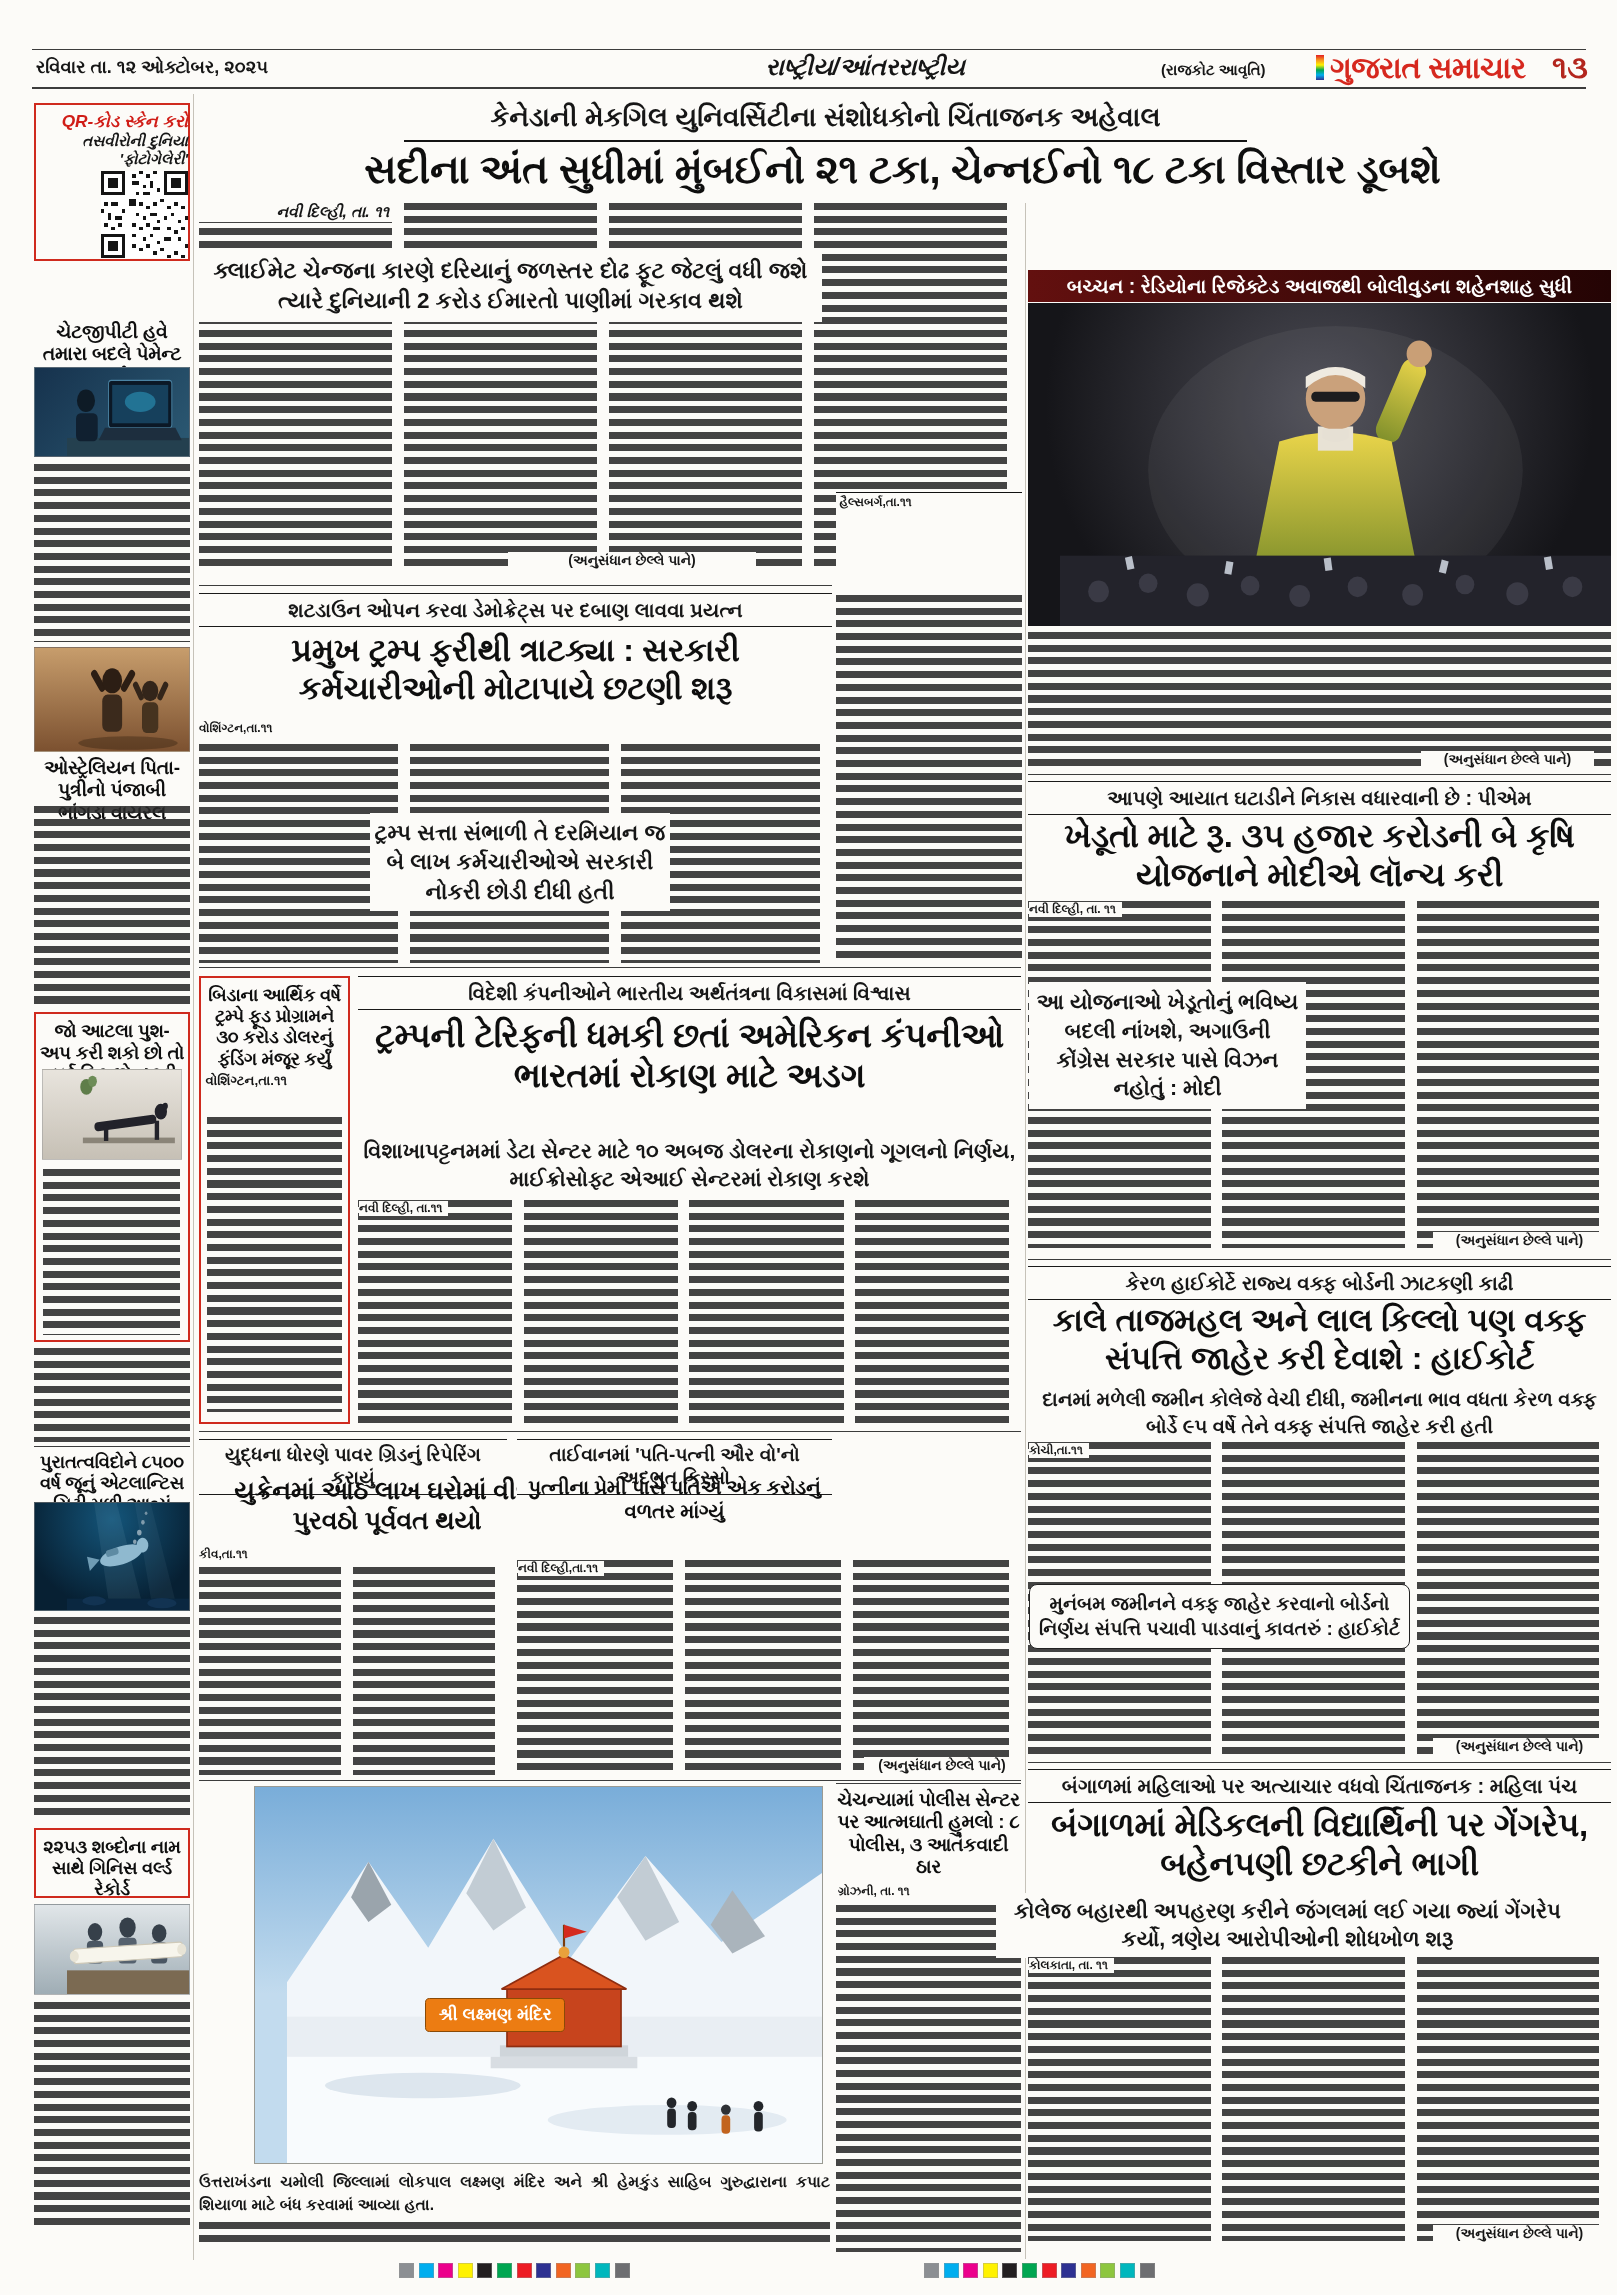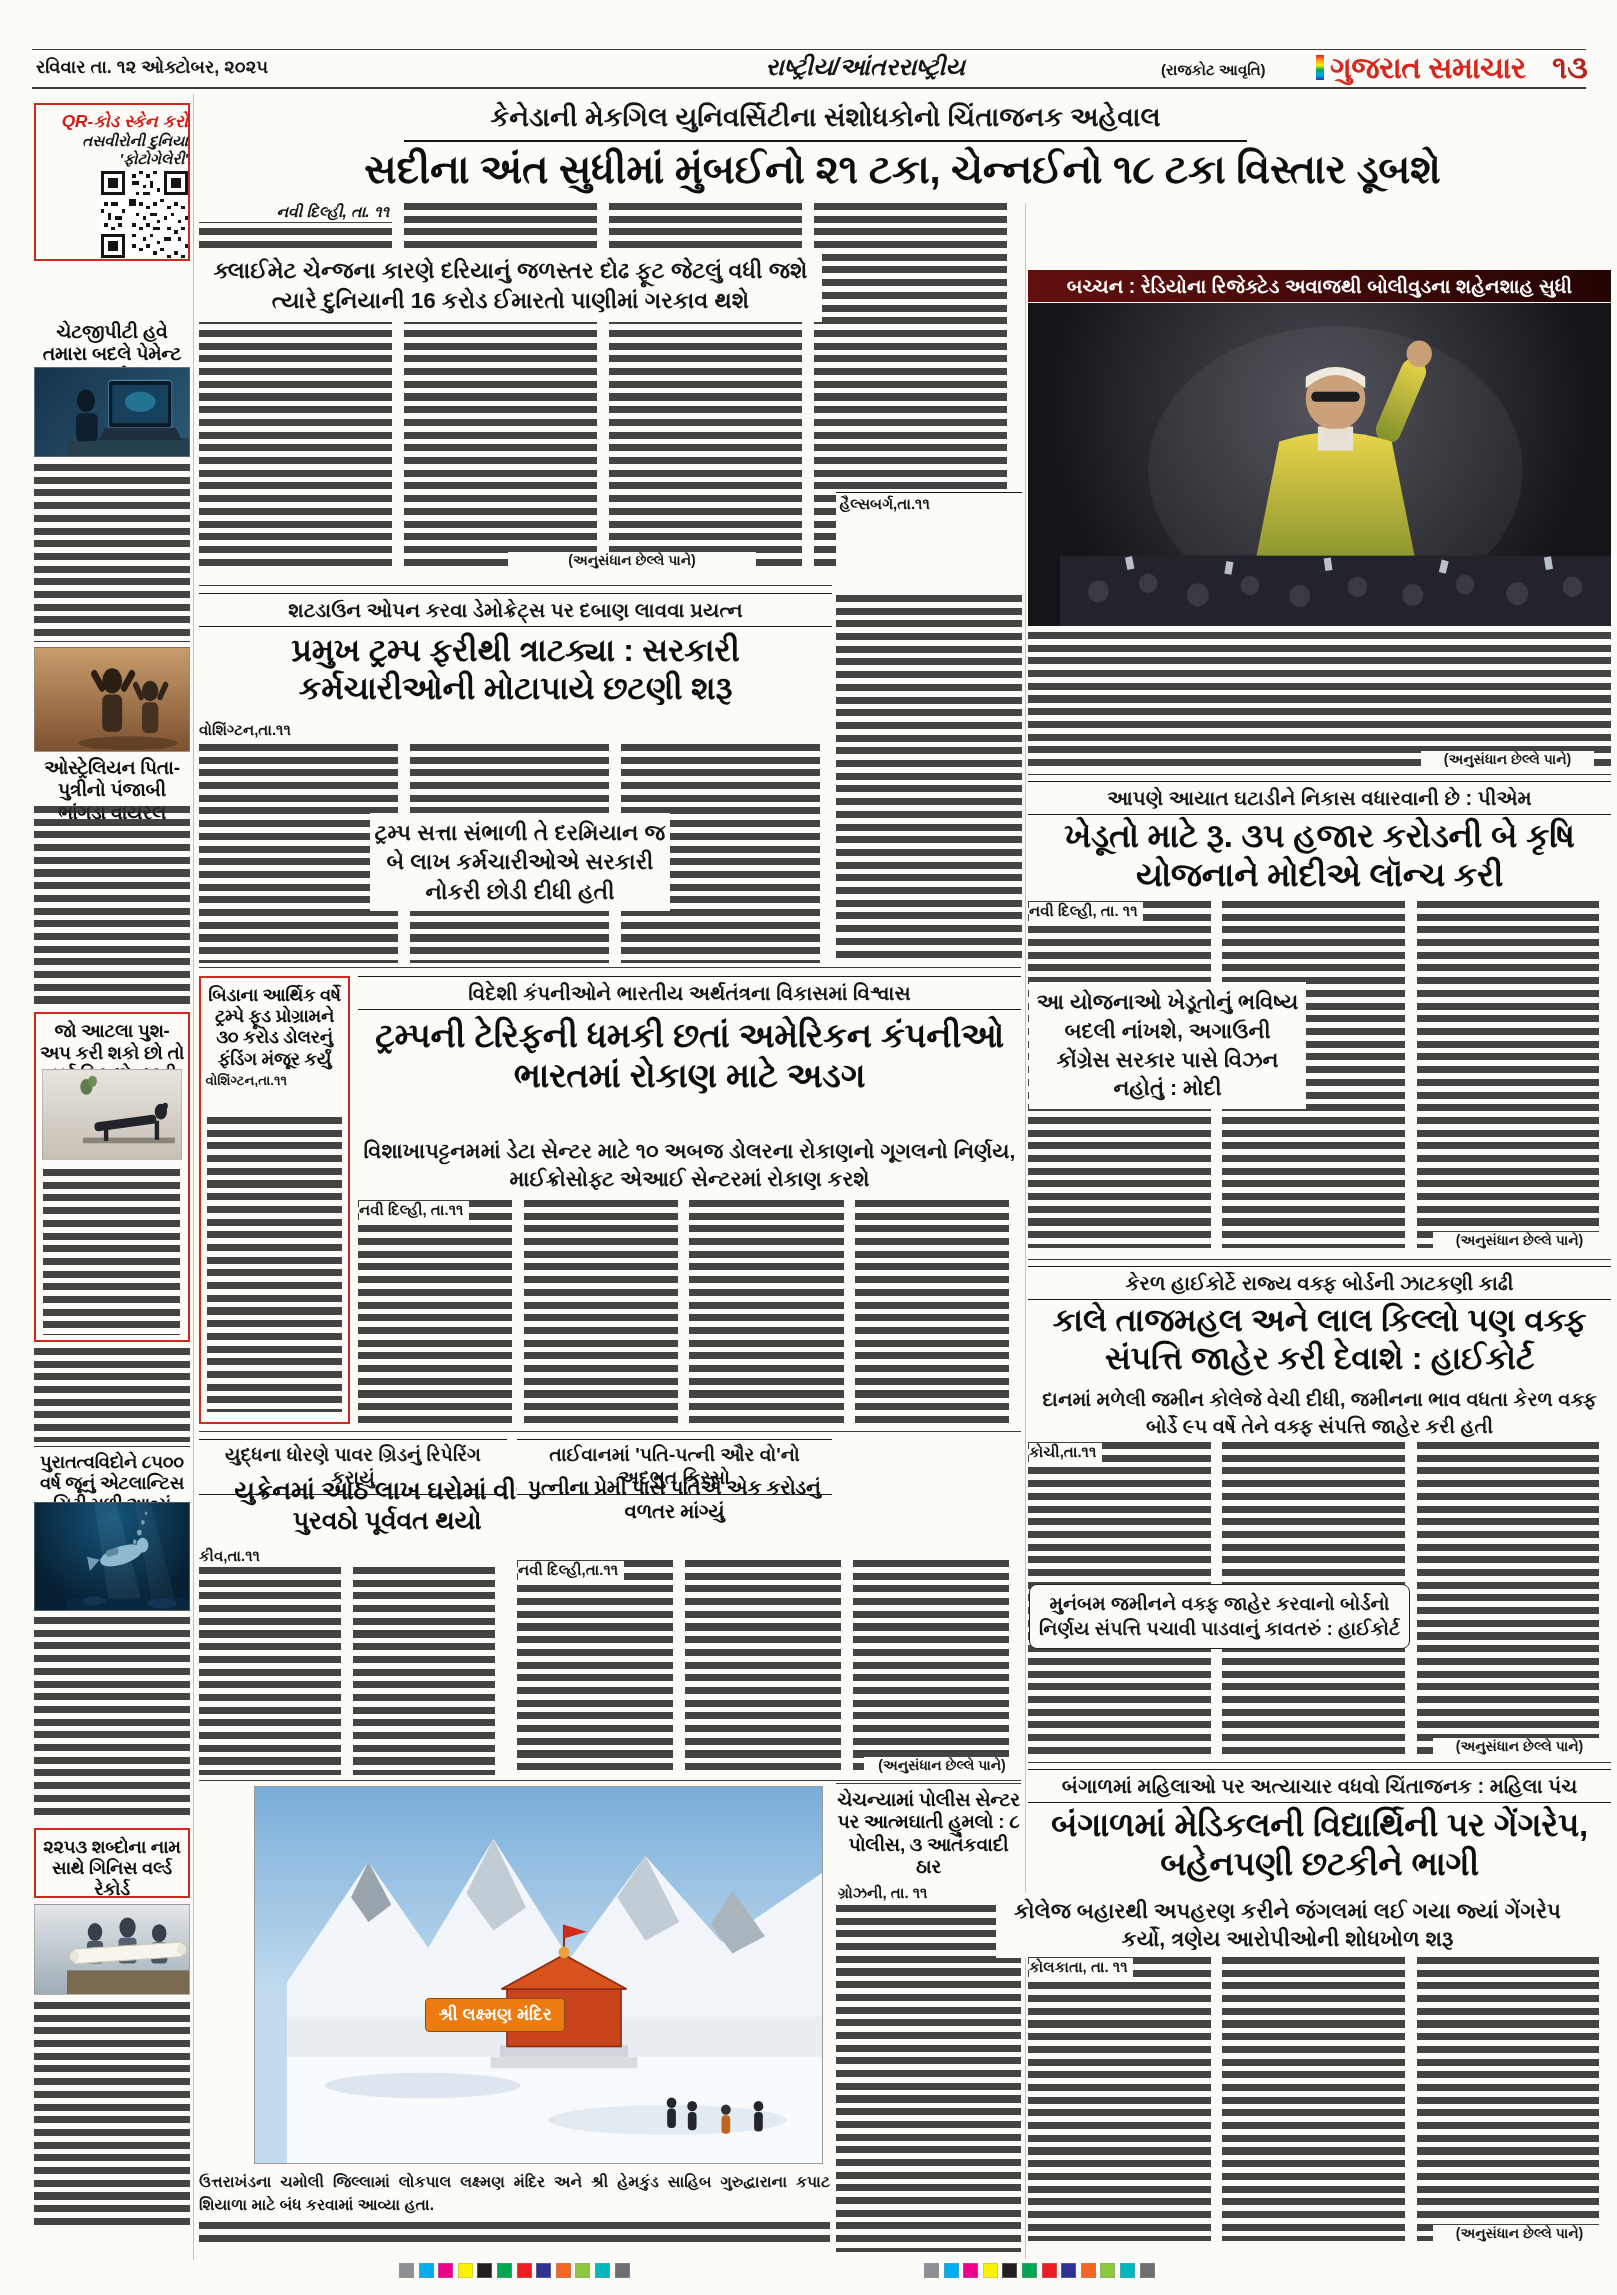--- a/index.html
+++ b/index.html
@@ -12,21 +12,21 @@
   html,body{background:var(--paper);}
   body{width:1617px;height:2295px;position:relative;overflow:hidden;
        font-family:"Liberation Sans","DejaVu Sans",sans-serif;color:var(--ink);}
   .abs{position:absolute;}
   .b{font-weight:bold;}
   .ctr{text-align:right;font-style:italic;}
   .head{font-weight:bold;line-height:1.18;text-align:center;color:#0e0e0e;letter-spacing:-0.3px;}
   .kick{font-weight:bold;text-align:center;border-top:1.7px solid #1a1a1a;border-bottom:1.7px solid #1a1a1a;
         padding:4px 2.3px;font-size:20px;background:var(--paper);line-height:1.2;}
   .kick-u{font-weight:bold;text-align:center;border-bottom:2.9px solid #141414;padding-bottom:5.8px;line-height:1.2;}
-  .dl{font-weight:bold;font-size:15px;background:var(--paper);padding:0 5.8px 1.2px 0;}
+  .dl{font-weight:bold;font-size:12px;background:var(--paper);padding:0 5.8px 1.2px 0;}
   .cont{font-weight:bold;font-size:14px;text-align:center;background:var(--paper);}
   .rule{position:absolute;background:#3c3c3c;}
   .vrule{position:absolute;background:#c6c2b9;width:1.2px;}
   .photo{position:absolute;overflow:hidden;padding-left:32px;}
   .photo svg{display:block;width:100%;height:100%;}
   .box-b{background:var(--paper);font-weight:bold;text-align:center;line-height:1.35;}
   .redbox{border:2.3px solid #cf2a1e;background:var(--paper);}
   .greek{position:absolute;background-repeat:repeat;}
   .c1{background-image:var(--lines);}
   .c2{background-image:repeating-linear-gradient(to right,transparent 0,transparent calc(50% - 11.6px),var(--paper) calc(50% - 11.6px),var(--paper) 50%),var(--lines);}
@@ -51,21 +51,21 @@
 <div class="abs b" style="left:1552px;top:50px;width:46px;font-size:31px;color:#b3261e;">૧૩</div>
 <div class="rule" style="left:32px;top:87px;width:1554px;height:1.7px;"></div>
 
 <div class="vrule" style="left:193px;top:94px;height:2166px;"></div>
 <div class="vrule" style="left:1025px;top:203px;height:2056px;"></div>
 
 <div class="abs kick-u" style="left:404px;top:102px;width:843px;font-size:26.6px;">કેનેડાની મેકગિલ યુનિવર્સિટીના સંશોધકોનો ચિંતાજનક અહેવાલ</div>
 <div class="abs head" style="left:199px;top:146px;width:1407px;font-size:40px;white-space:nowrap;">સદીના અંત સુધીમાં મુંબઈનો ૨૧ ટકા, ચેન્નઈનો ૧૮ ટકા વિસ્તાર ડૂબશે</div>
 <div class="greek c4" style="left:199px;top:203px;width:820px;height:367px;"></div>
 <div class="abs dl ctr" style="left:199px;top:203px;width:196px;font-size:15.6px;">નવી દિલ્હી, તા. ૧૧</div>
-<div class="abs box-b" style="left:199px;top:250px;width:623px;font-size:22.5px;padding:5.8px 3.5px;">ક્લાઈમેટ ચેન્જના કારણે દરિયાનું જળસ્તર દોઢ ફૂટ જેટલું વધી જશે ત્યારે દુનિયાની 16 કરોડ ઈમારતો પાણીમાં ગરકાવ થશે</div>
+<div class="abs box-b" style="left:199px;top:250px;width:623px;font-size:22.5px;padding:5.8px 3.5px;">ક્લાઈમેટ ચેન્જના કારણે દરિયાનું જળસ્તર દોઢ ફૂટ જેટલું વધી જશે ત્યારે દુનિયાની 2 કરોડ ઈમારતો પાણીમાં ગરકાવ થશે</div>
 <div class="abs cont" style="left:508px;top:552px;width:248px;">(અનુસંધાન છેલ્લે પાને)</div>
 
 <div class="abs" style="left:836px;top:492px;width:186px;height:473px;background:var(--paper);border-top:1.7px solid #111;">
   <div class="dl" style="display:inline-block;margin:2.3px 0 0 3.5px;">હૈલ્સબર્ગ,તા.૧૧</div>
   <div class="greek c1" style="left:0;top:102px;width:186px;height:363px;"></div>
 </div>
 
 <div class="rule" style="left:199px;top:585px;width:633px;height:1.2px;"></div>
 <div class="abs kick" style="left:199px;top:593px;width:633px;">શટડાઉન ઓપન કરવા ડેમોક્રેટ્સ પર દબાણ લાવવા પ્રયત્ન</div>
 <div class="abs head" style="left:199px;top:632px;width:633px;font-size:32px;">પ્રમુખ ટ્રમ્પ ફરીથી ત્રાટક્યા : સરકારી કર્મચારીઓની મોટાપાયે છટણી શરૂ</div>

